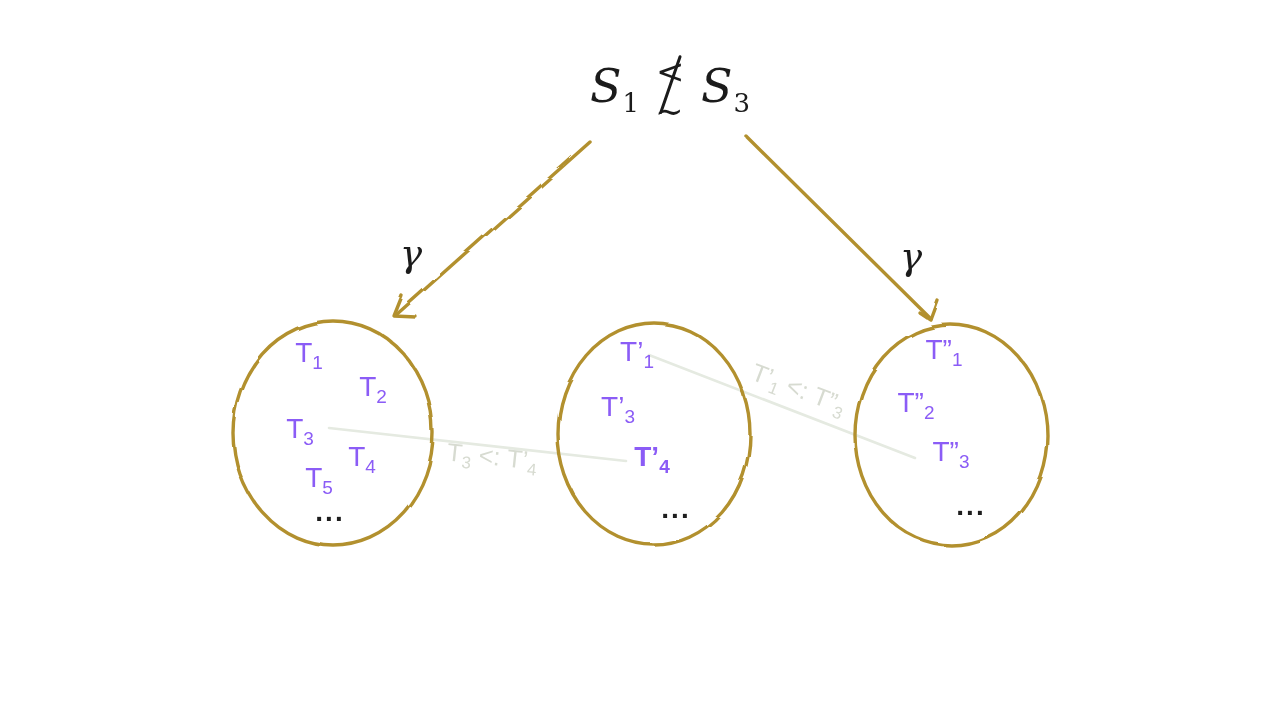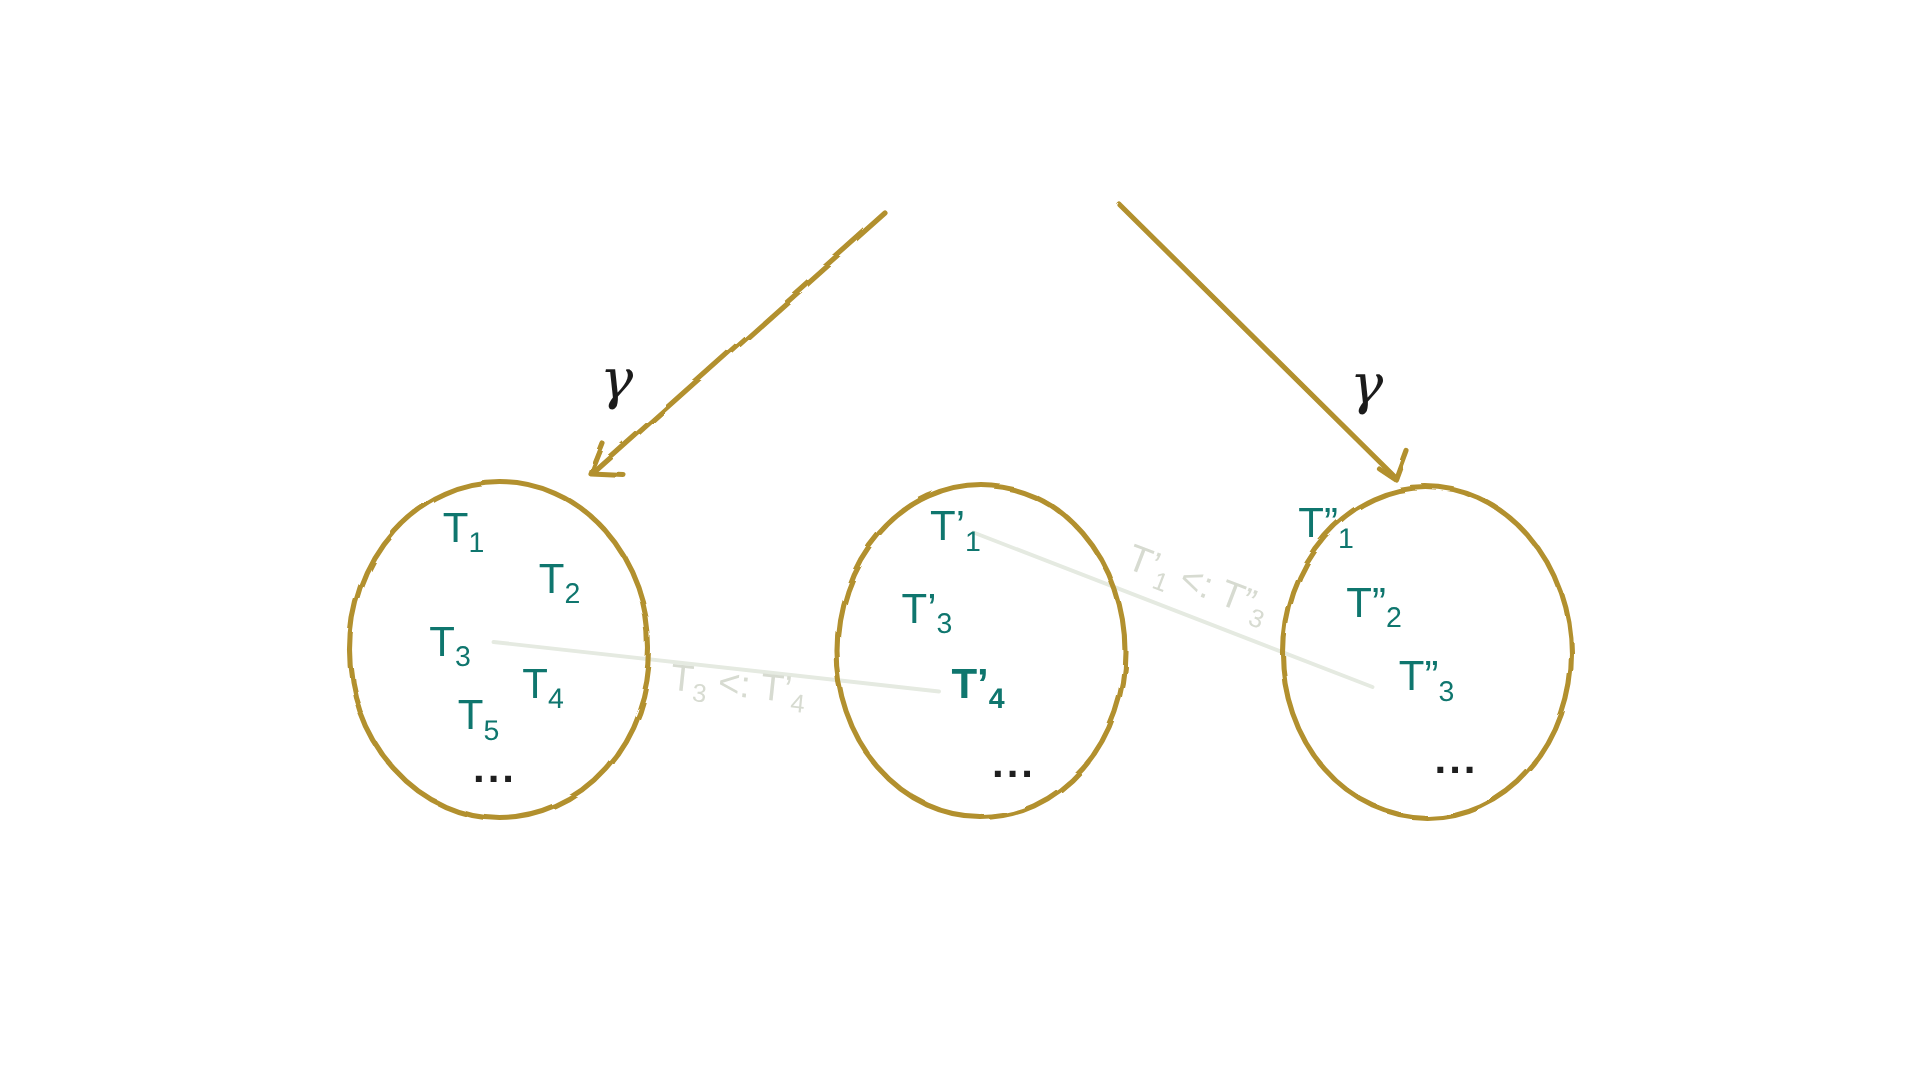--- a/index.html
+++ b/index.html
@@ -38,36 +38,36 @@
     position:absolute;transform:translate(-50%,-50%);
     font-family:"DejaVu Serif", serif;font-style:italic;
     font-size:37px;color:#1b1b1b;
   }
   .gamma.left{left:411px;top:253px;}
   .gamma.right{left:911px;top:256px;}
 
   
   .t{
     position:absolute;transform:translate(-50%,-50%);
-    font-size:28px;color:#0f766e;white-space:nowrap;letter-spacing:0;
+    font-size:28px;color:#8b5cf6;white-space:nowrap;letter-spacing:0;
   }
   .t sub,.t .tsub{font-size:19px;vertical-align:-7px;}
   .dots{
     position:absolute;transform:translate(-50%,-50%);
     font-size:28px;color:#1e1e1e;letter-spacing:2px;font-weight:bold;
   }
   
   .p-l1{left:309px;top:355px;} .p-l2{left:373px;top:389px;}
   .p-l3{left:300px;top:431px;} .p-l4{left:362px;top:459px;}
   .p-l5{left:283px;top:480px;margin-left:36px;} .p-ld{left:330px;top:512px;}
   
   .p-m1{left:637px;top:354px;text-align:right;} .p-m2{left:618px;top:409px;text-align:center;}
   .p-m3{left:652px;top:459px;font-weight:bold;} .p-md{left:676px;top:509px;}
   
-  .p-r1{left:884px;top:352px;} .p-r2{left:916px;top:405px;}
+  .p-r1{left:944px;top:352px;} .p-r2{left:916px;top:405px;}
   .p-r3{left:951px;top:454px;text-align:center;} .p-rd{left:971px;top:506px;}
 
   
   .rel{
     position:absolute;white-space:nowrap;
     font-size:25px;color:#d7dbd1;
   }
   .rel .rsub{font-size:17px;vertical-align:-6px;}
   .rel .op{margin:0 7px;}
   .rel1{left:492px;top:459px;transform:translate(-50%,-50%) rotate(6deg);}
@@ -95,20 +95,23 @@
       <ellipse cx="333" cy="433" rx="100" ry="112"></ellipse>
       <ellipse cx="654" cy="434" rx="96" ry="111"></ellipse>
       <ellipse cx="951" cy="435" rx="96" ry="110"></ellipse>
       <path d="M590,142 L396,315"></path>
       <path d="M402,296 L394,316 L416,317"></path>
       <path d="M746,136 L931,319"></path>
       <path d="M919,312 L931,320 L938,301"></path>
     </g>
   </svg>
 
+  <div class="title">
+    <span class="sv">S</span><span class="ssub">1</span><span class="nle"><span class="lt">&lt;</span><span class="tld">∼</span><span class="slash"></span></span><span class="sv">S</span><span class="ssub">3</span>
+  </div>
 
   <div class="gamma left">γ</div>
   <div class="gamma right">γ</div>
 
   <div class="t p-l1"><span>T</span><span class="tsub">1</span></div>
   <div class="t p-l2"><span>T</span><span class="tsub">2</span></div>
   <div class="t p-l3"><span>T</span><span class="tsub">3</span></div>
   <div class="t p-l4"><span>T</span><span class="tsub">4</span></div>
   <div class="t p-l5"><span>T</span><span class="tsub">5</span></div>
   <div class="dots p-ld">...</div>

